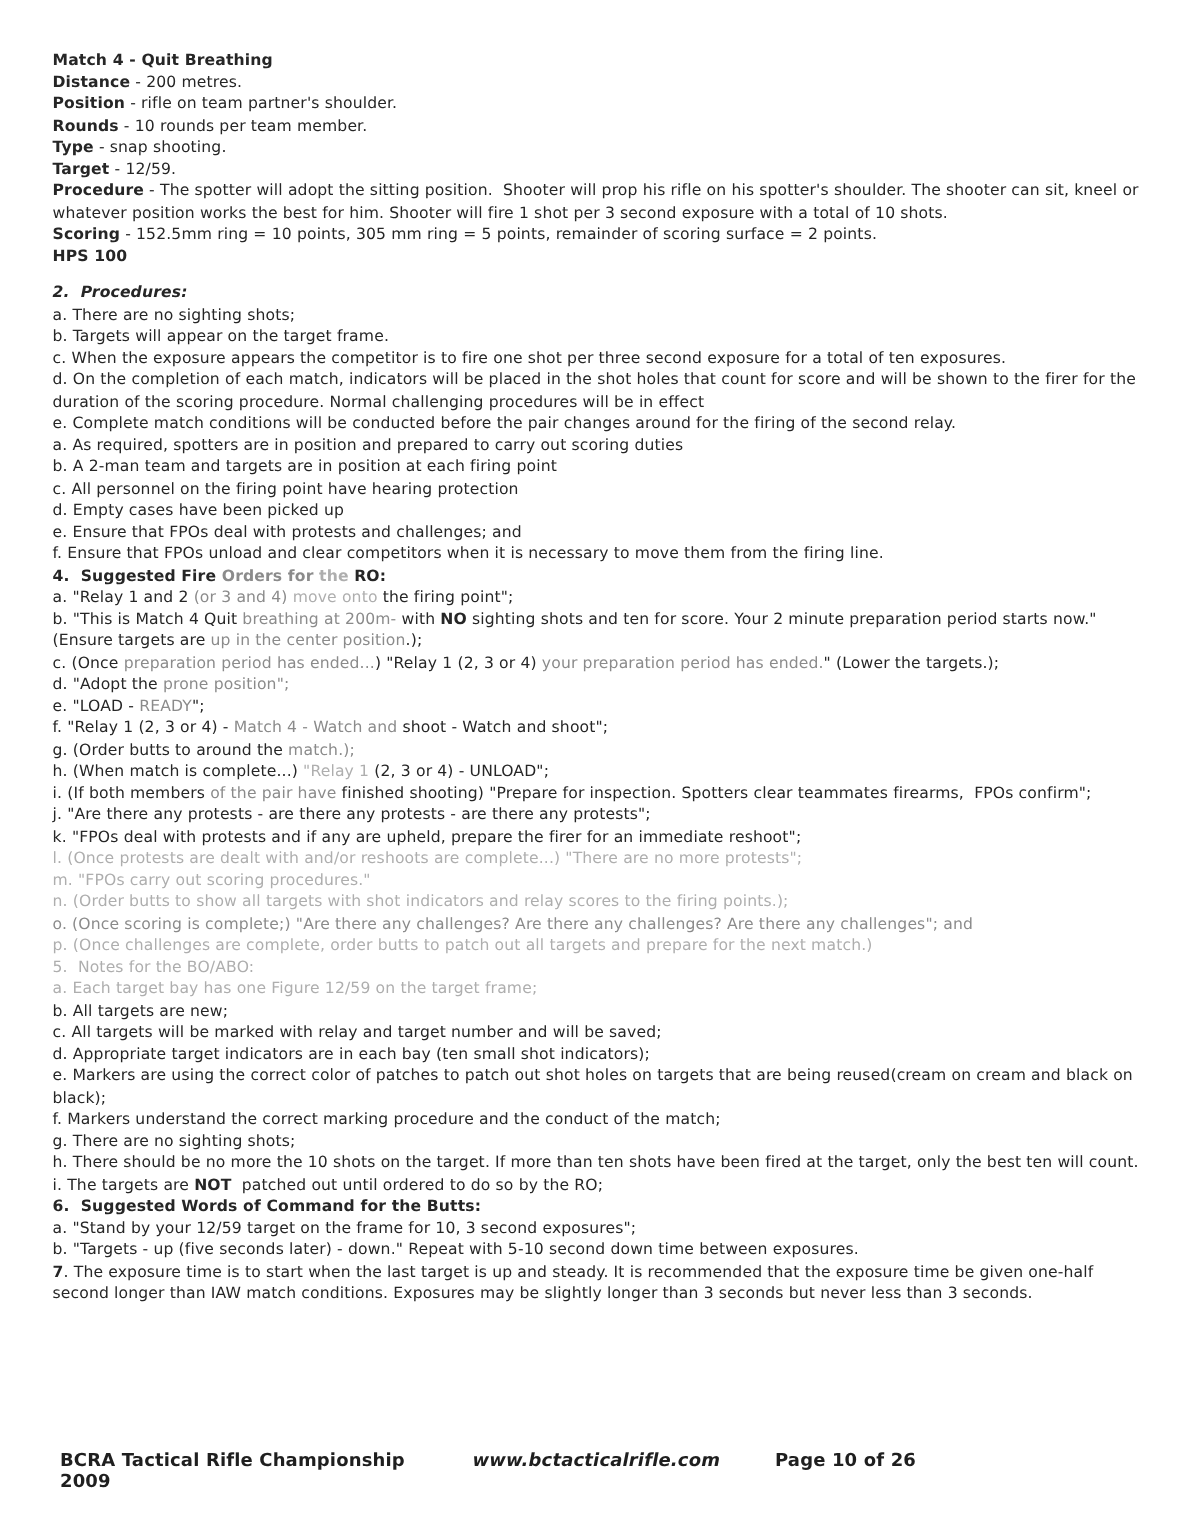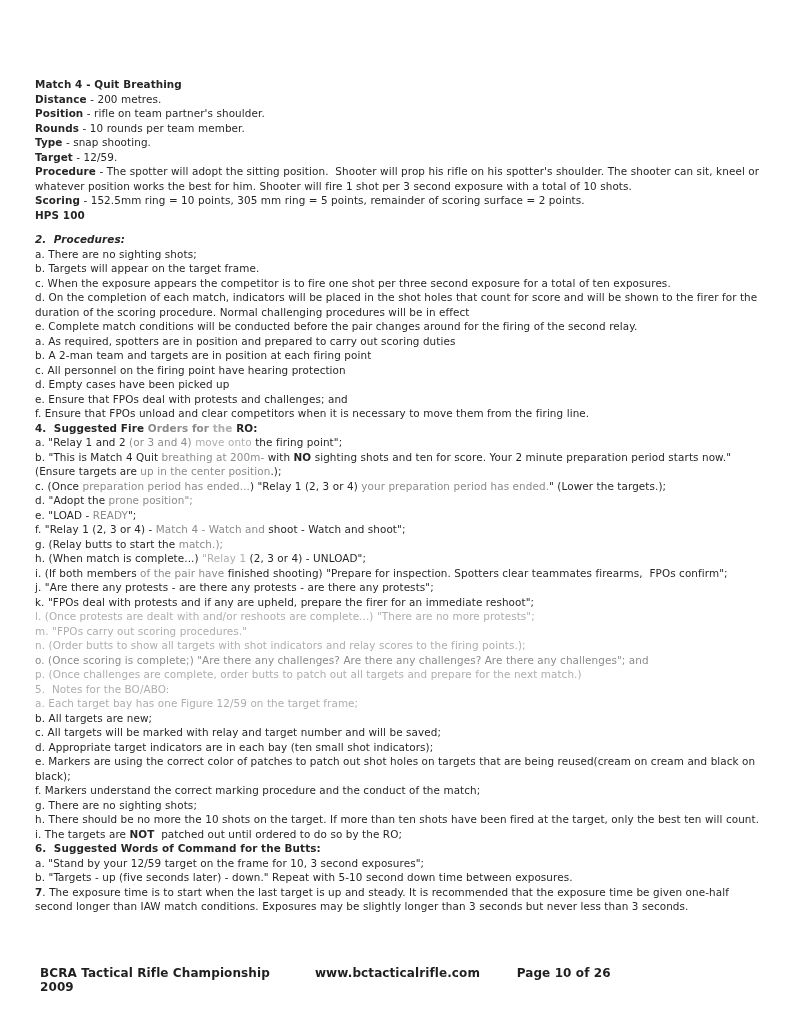--- a/index.html
+++ b/index.html
@@ -18,21 +18,20 @@
   }
   .doc-body {
     position: absolute;
     left: 35px;
     top: 33px;
     width: 734px;
     font-size: 10.4px;
     line-height: 14.5px;
     color: #262626;
     letter-spacing: 0.1px;
-    margin-top: 44px;
   }
   .line {
     min-height: 14.5px;
     white-space: pre-wrap;
   }
   .line.gap { margin-top: 10px; font-style: italic; }
   .b  { font-weight: bold; }
   .s1 { color: #8b8b8b; }
   .s2 { color: #aeaeae; }
   .footer {
@@ -41,21 +40,21 @@
     right: 36px;
     top: 966px;
     display: flex;
     align-items: baseline;
     font-size: 12px;
     font-weight: bold;
     color: #1f1f1f;
     letter-spacing: 0.1px;
   }
   .footer .f-left   { flex: 1 1 0; text-align: left; }
-  .footer .f-center { flex: 1 1 0; text-align: center; }
+  .footer .f-center { flex: 1 1 0; text-align: center; font-style: italic; }
   .footer .f-right  { flex: 1 1 0; text-align: left; }
 </style>
 </head>
 <body>
 
 <div class="page">
   <div class="doc-body" id="doc-body">
       <div class="line"><span class="b">Match 4 - Quit Breathing</span></div>
       <div class="line"><span class="b">Distance</span><span> - 200 metres.</span></div>
       <div class="line"><span class="b">Position</span><span> - rifle on team partner's shoulder.</span></div>
@@ -77,21 +76,21 @@
       <div class="line"><span>d. Empty cases have been picked up</span></div>
       <div class="line"><span>e. Ensure that FPOs deal with protests and challenges; and</span></div>
       <div class="line"><span>f. Ensure that FPOs unload and clear competitors when it is necessary to move them from the firing line.</span></div>
       <div class="line"><span class="b">4.  Suggested Fire </span><span class="b s1">Orders for </span><span class="b s2">the </span><span class="b">RO:</span></div>
       <div class="line"><span>a. "Relay 1 and 2 </span><span class="s1">(or 3 and 4) </span><span class="s2">move onto </span><span>the firing point";</span></div>
       <div class="line"><span>b. "This is Match 4 Quit </span><span class="s1">breathing at 200m- </span><span>with </span><span class="b">NO</span><span> sighting shots and ten for score. Your 2 minute preparation period starts now." (Ensure targets are </span><span class="s1">up in the center position</span><span>.);</span></div>
       <div class="line"><span>c. (Once </span><span class="s1">preparation period has ended...</span><span>) "Relay 1 (2, 3 or 4) </span><span class="s1">your preparation period has ended.</span><span>" (Lower the targets.);</span></div>
       <div class="line"><span>d. "Adopt the </span><span class="s1">prone position";</span></div>
       <div class="line"><span>e. "LOAD - </span><span class="s1">READY</span><span>";</span></div>
       <div class="line"><span>f. "Relay 1 (2, 3 or 4) - </span><span class="s1">Match 4 - Watch and </span><span>shoot - Watch and shoot";</span></div>
-      <div class="line"><span>g. (Relay butts to start the </span><span class="s1">match.);</span></div>
+      <div class="line"><span>g. (Order butts to around the </span><span class="s1">match.);</span></div>
       <div class="line"><span>h. (When match is complete...) </span><span class="s2">"Relay 1 </span><span>(2, 3 or 4) - UNLOAD";</span></div>
       <div class="line"><span>i. (If both members </span><span class="s1">of the pair have </span><span>finished shooting) "Prepare for inspection. Spotters clear teammates firearms,  FPOs confirm";</span></div>
       <div class="line"><span>j. "Are there any protests - are there any protests - are there any protests";</span></div>
       <div class="line"><span>k. "FPOs deal with protests and if any are upheld, prepare the firer for an immediate reshoot";</span></div>
       <div class="line"><span class="s2">l. (Once protests are dealt with and/or reshoots are complete...) "There are no more protests";</span></div>
       <div class="line"><span class="s2">m. "FPOs carry out scoring procedures."</span></div>
       <div class="line"><span class="s2">n. (Order butts to show all targets with shot indicators and relay scores to the firing points.);</span></div>
       <div class="line"><span class="s1">o. (Once scoring is complete;) "Are there any challenges? Are there any challenges? Are there any challenges"; and</span></div>
       <div class="line"><span class="s2">p. (Once challenges are complete, order butts to patch out all targets and prepare for the next match.)</span></div>
       <div class="line"><span class="s2">5.  Notes for the BO/ABO:</span></div>

